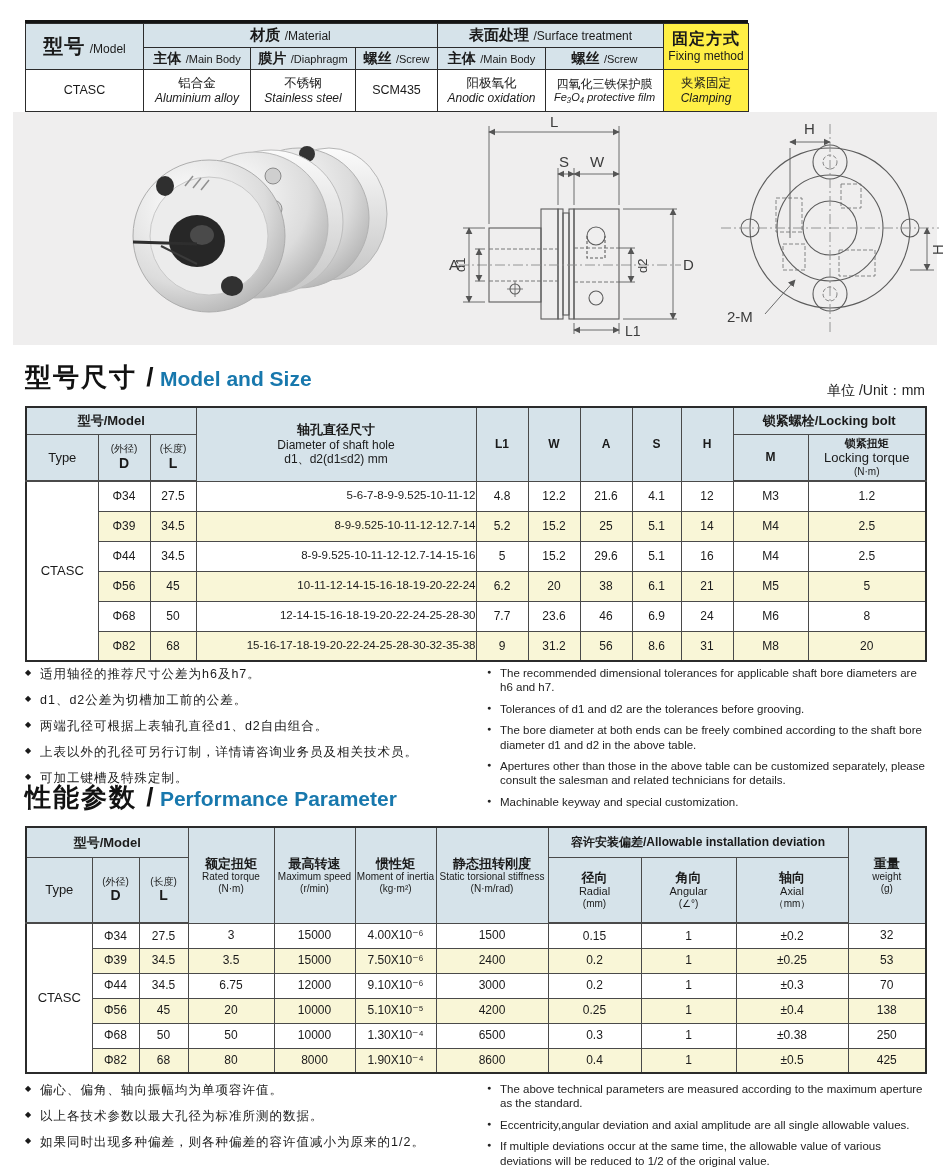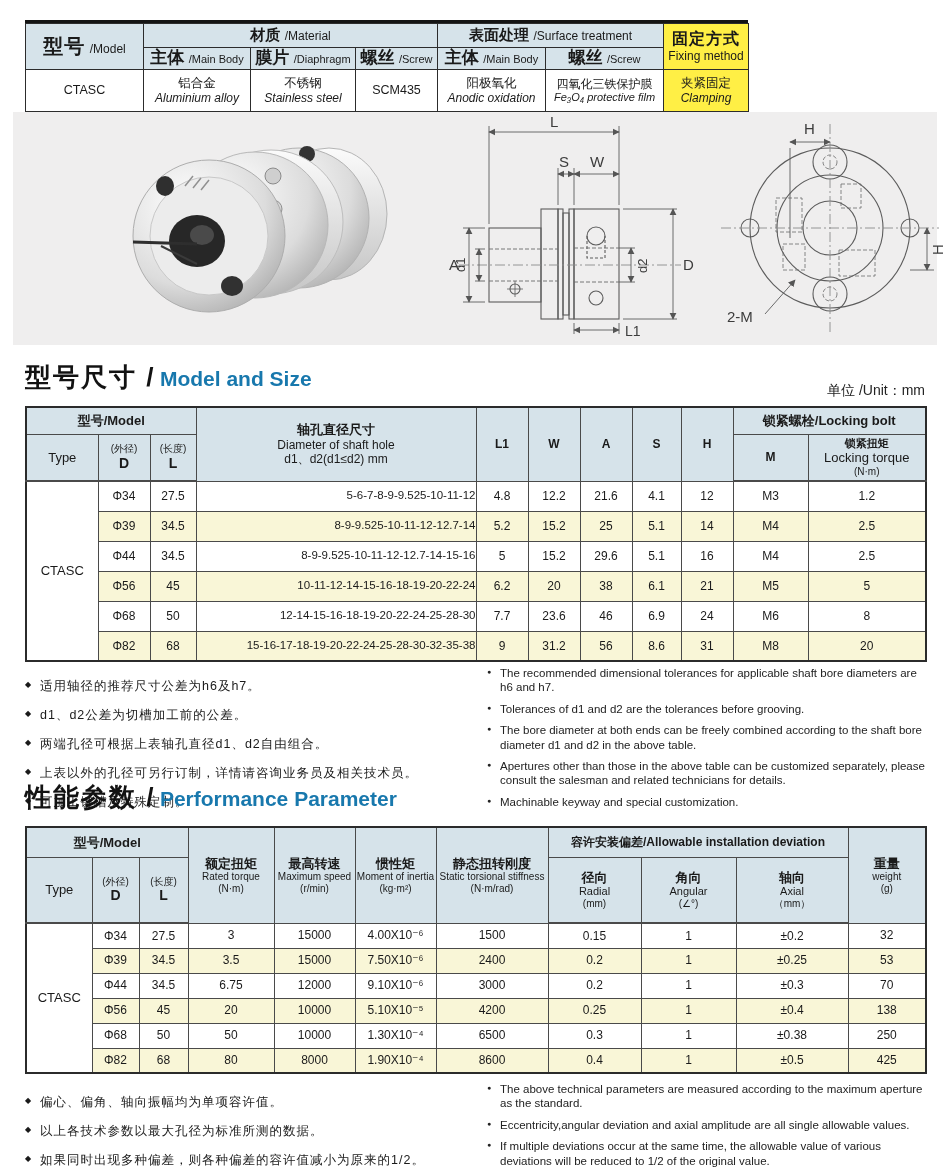--- a/index.html
+++ b/index.html
@@ -11,21 +11,21 @@
   table{border-collapse:collapse;table-layout:fixed;}
   td{padding:0;vertical-align:middle;text-align:center;line-height:1.18;overflow:hidden;}
 
   
   .spec-wrap{top:20px;left:25px;width:723px;border-top:3px solid #141414;border-bottom:3px solid #141414;}
   .spec{width:723px;}
   .spec td{border:1px solid #2c2c2c;}
   .hdr{background:#d6e3ea;}
   .ylw{background:#ffef45;}
   .zh-lg{font-size:20px;font-weight:700;letter-spacing:1px;}
-  .zh-md{font-size:17px;font-weight:700;}
+  .zh-md{font-size:14px;font-weight:700;}
   .en-md{font-size:12px;}
   .en-sm{font-size:11px;}
   .cell-2l .l1{display:block;font-size:12.5px;}
   .cell-2l .l2{display:block;font-size:12px;font-style:italic;}
 
   
   .strip{top:112px;left:13px;width:924px;height:233px;background:#efeeee;}
 
   
   .sec-head{left:25px;width:900px;height:42px;}
@@ -46,21 +46,21 @@
   .sub-big{display:block;font-size:14px;font-weight:600;}
   tr.y td{background:#f9f6d7;}
   td.typecell{background:#ffffff;font-size:13px;}
   td.holes{text-align:right;padding-left:2px;font-size:11.5px;}
 
   
   .notes{left:25px;width:905px;display:flex;}
   .notes ul{list-style:none;margin:0;padding:0;}
   .notes-zh{width:460px;}
   .notes-en{width:445px;}
-  .notes-zh li{position:relative;padding-left:15px;font-size:12.5px;letter-spacing:1px;margin:12px 0 9px 0;}
+  .notes-zh li{position:relative;padding-left:15px;font-size:12.5px;letter-spacing:1px;margin:0 0 9px 0;}
   .notes-en li{position:relative;padding-left:15px;font-size:11.5px;line-height:1.25;margin:0 0 7px 0;color:#222;}
   .notes-zh li::before{content:"◆";position:absolute;left:0;top:2px;font-size:8px;}
   .notes-en li::before{content:"●";position:absolute;left:2px;top:2px;font-size:7px;}
 
   svg text{font-family:"Liberation Sans","DejaVu Sans",sans-serif;fill:#3c3c3c;}
 </style>
 </head>
 <body>
 
 <div class="abs spec-wrap">

